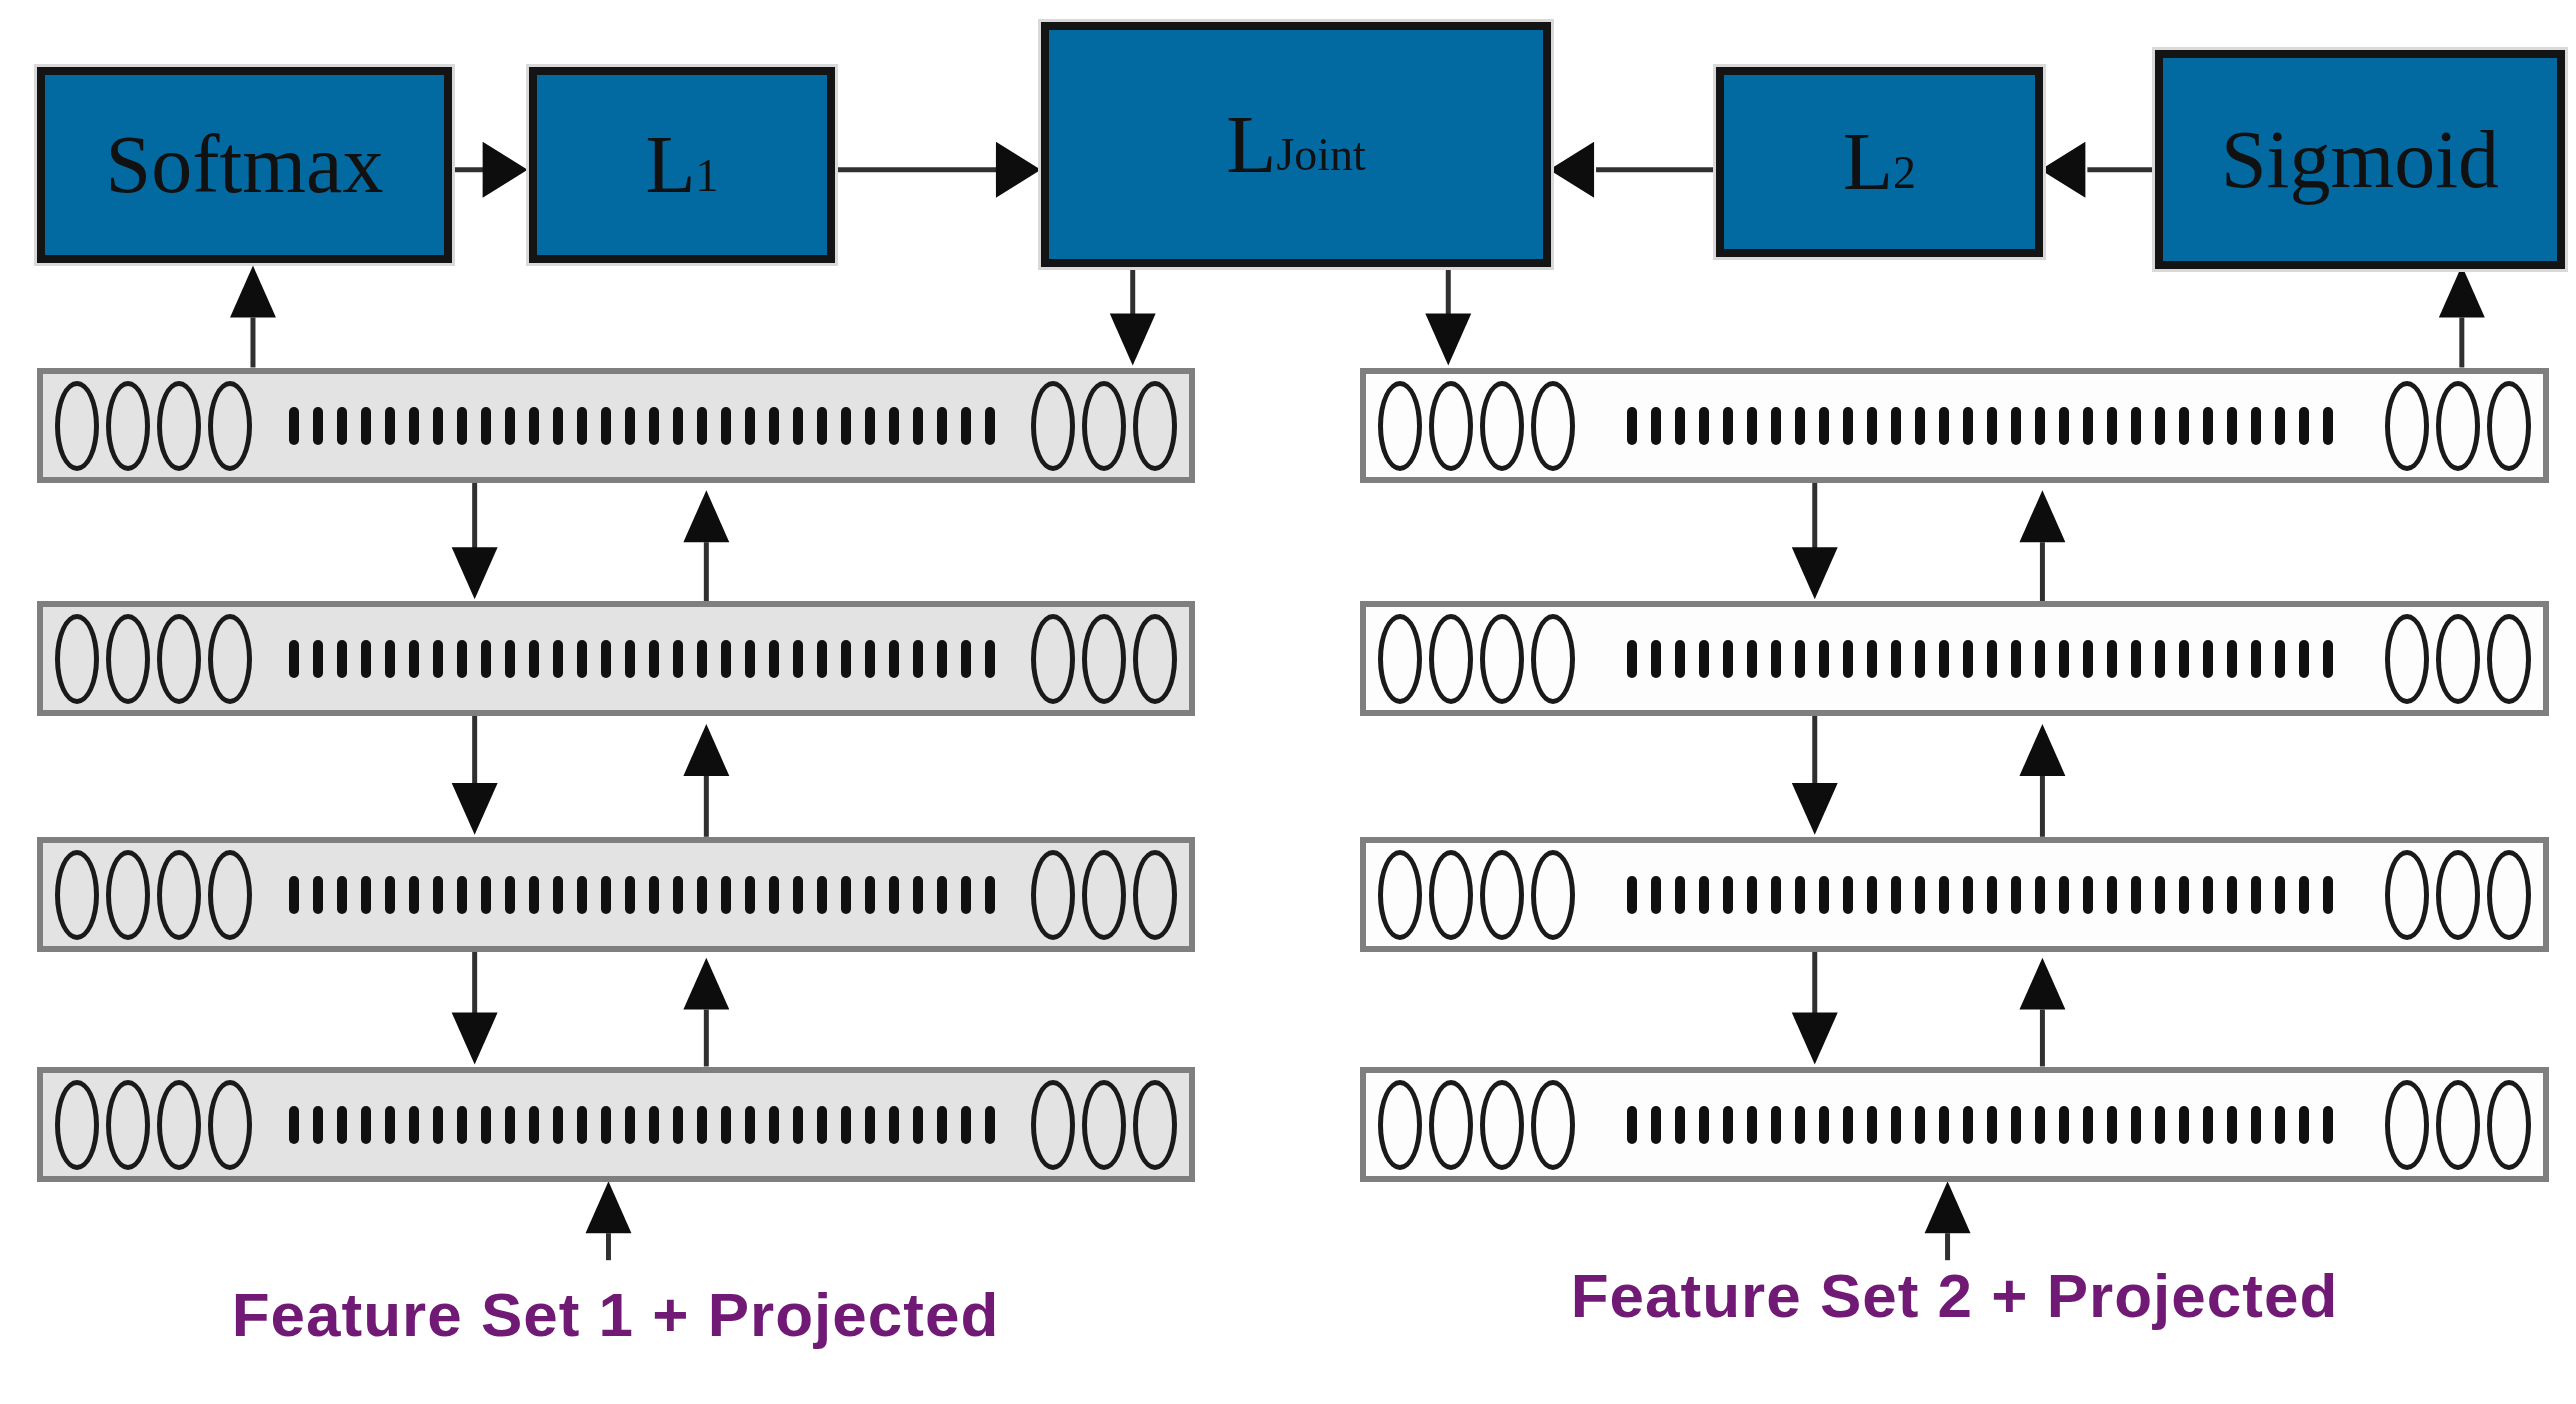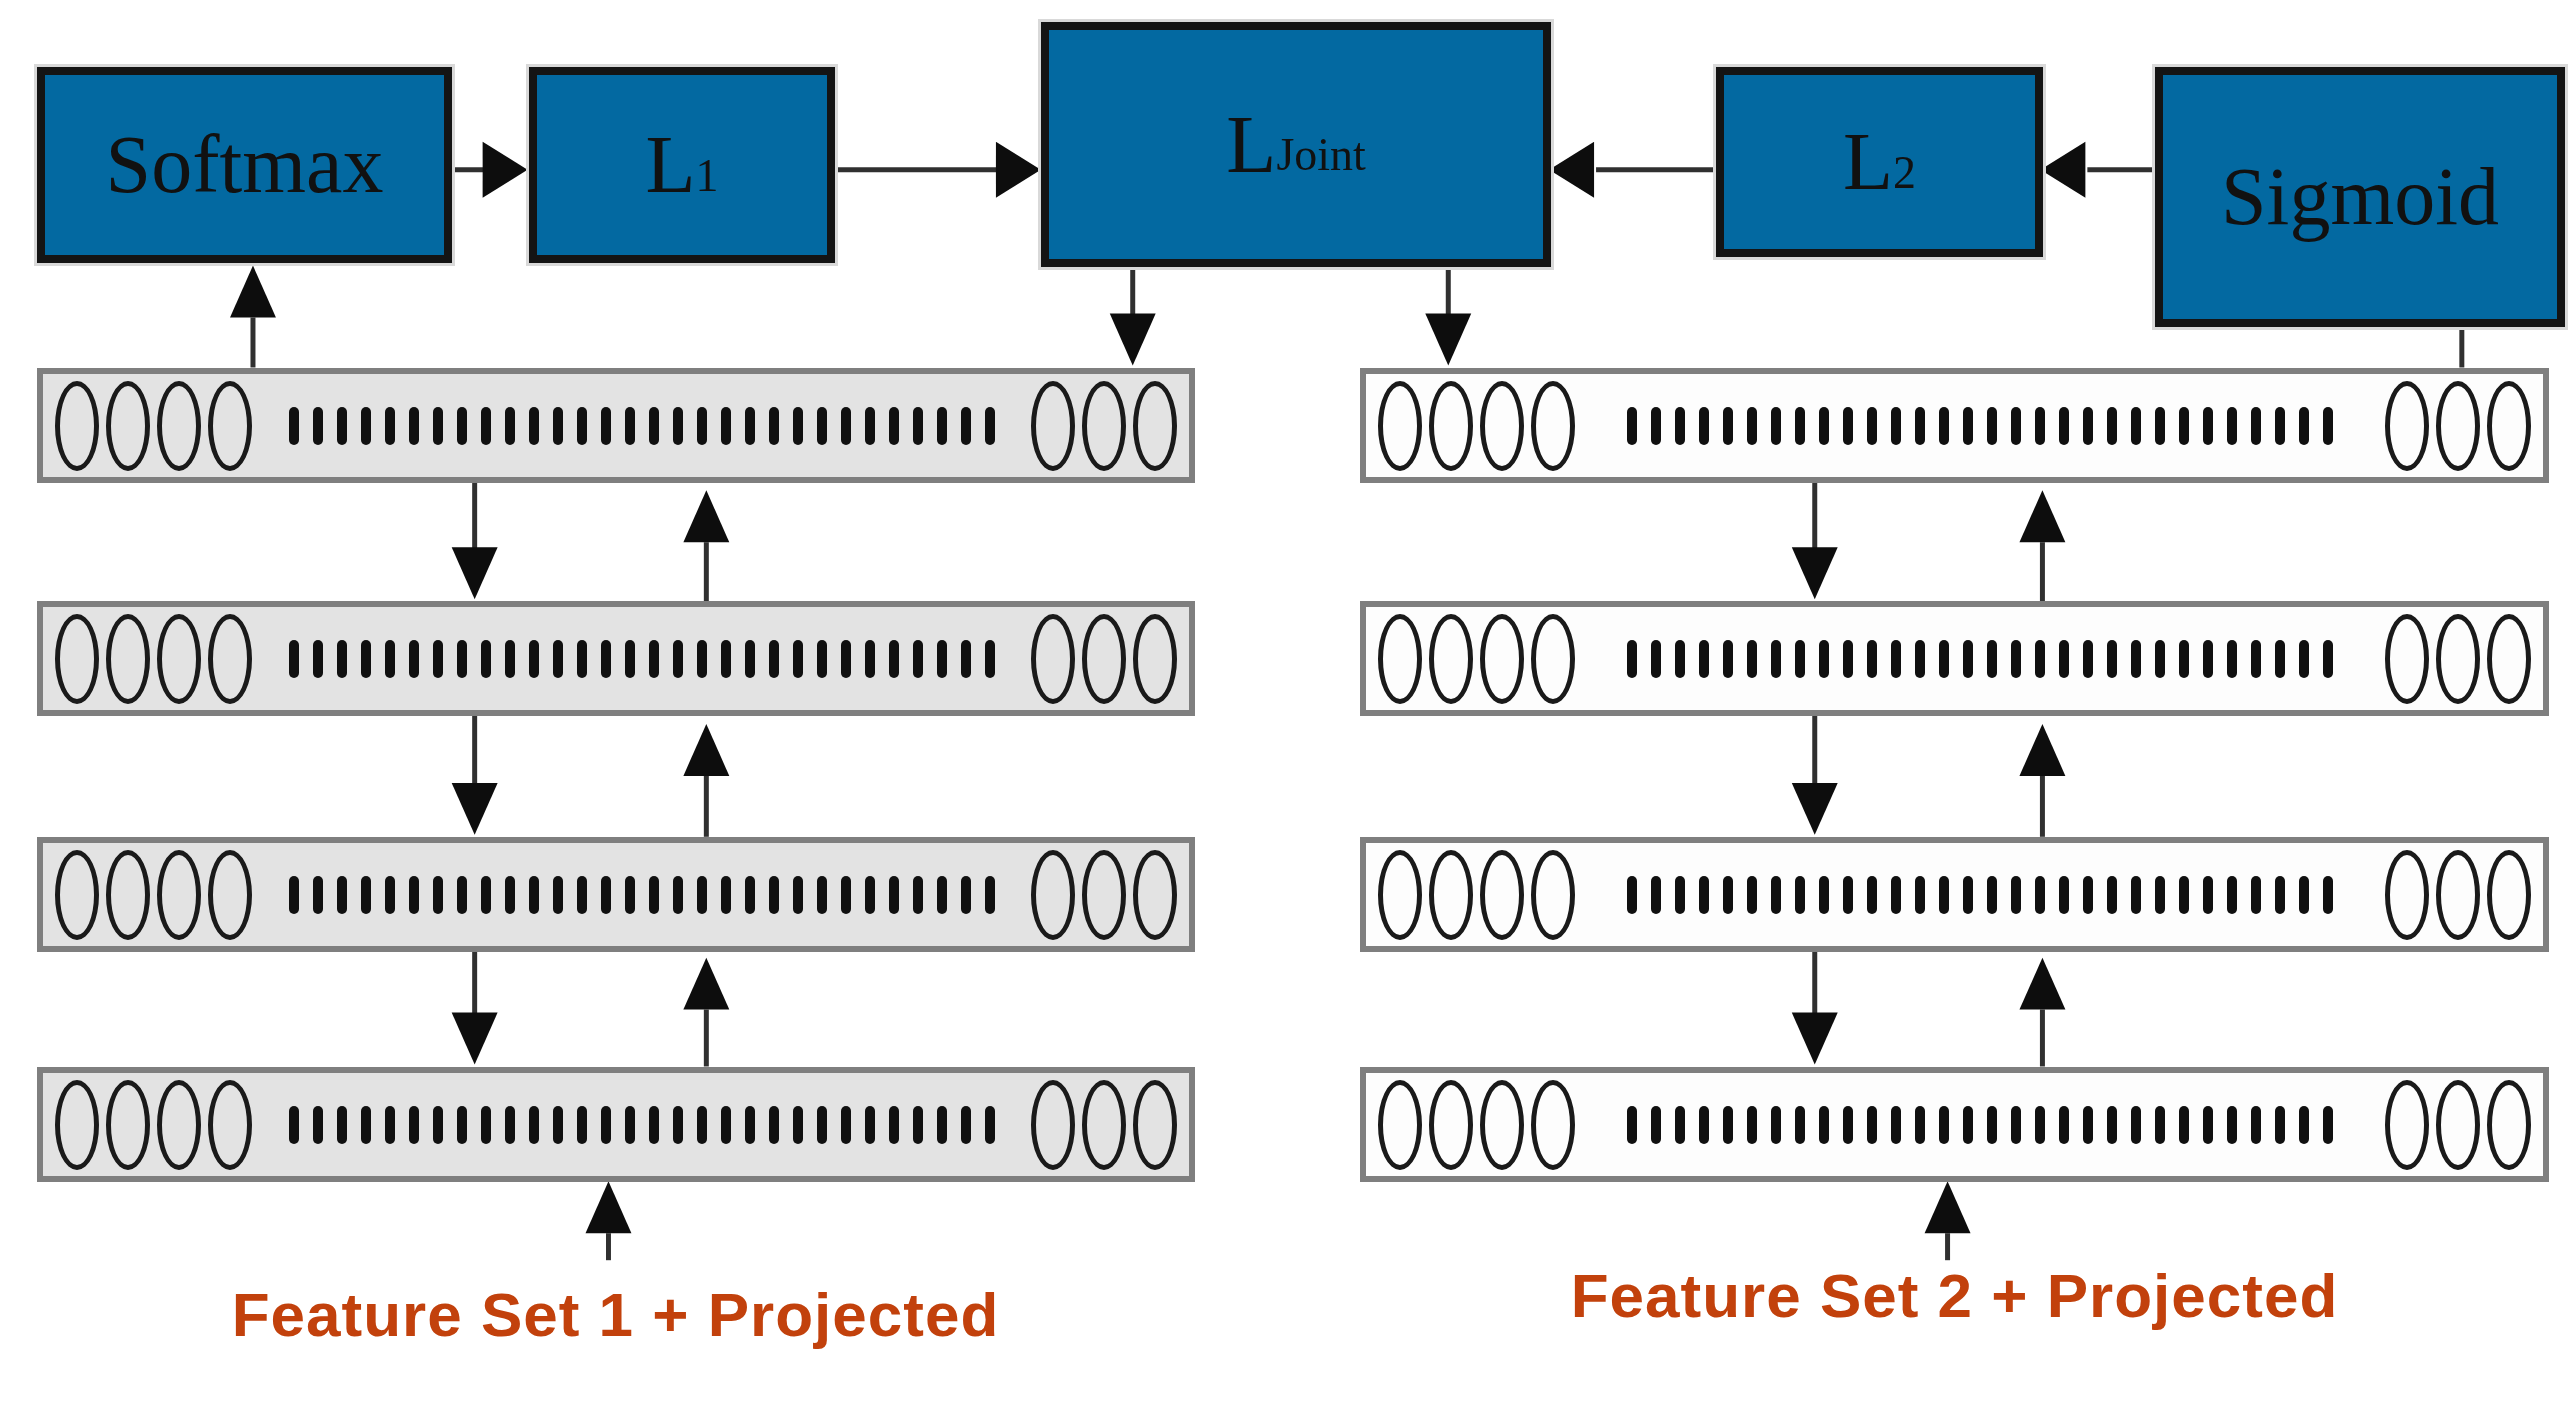--- a/index.html
+++ b/index.html
@@ -27,21 +27,21 @@
     position:absolute;height:115px;border:6px solid var(--bar-border);
     box-sizing:border-box;display:flex;align-items:center;padding:0 12px;
   }
   .grp{display:flex;align-items:center;}
   .ovl,.ovr{gap:7px;}
   .dts{flex:1;display:flex;gap:14px;align-items:center;justify-content:center;}
   .oval{width:44px;height:90px;border:5px solid var(--oval-outline);border-radius:50%;box-sizing:border-box;background:transparent;flex:0 0 auto;}
   .dot{width:10px;height:38px;border-radius:6px;background:var(--dot);flex:0 0 auto;}
   .caption{
     position:absolute;width:1099px;text-align:center;
-    font-family:"Liberation Sans",sans-serif;font-weight:700;font-size:62px;color:#c2410c;
+    font-family:"Liberation Sans",sans-serif;font-weight:700;font-size:62px;color:#701a75;
     letter-spacing:1px;white-space:nowrap;
   }
 </style>
 </head>
 <body>
 
 <div class="canvas">
 
   <svg class="wires" viewBox="0 0 2579 1406">
 
@@ -147,21 +147,21 @@
       <span class="sub">1</span>
   </div>
   <div class="node" style="left:1041px;top:22px;width:510px;height:245px">
     <span>L</span>
       <span class="sub">Joint</span>
   </div>
   <div class="node" style="left:1716px;top:67px;width:327px;height:190px">
     <span>L</span>
       <span class="sub">2</span>
   </div>
-  <div class="node" style="left:2155px;top:67px;width:410px;height:260px">
+  <div class="node" style="left:2155px;top:50px;width:410px;height:219px">
     <span>Sigmoid</span>
   </div>
 
   <div>
     <div class="bar" style="left: 37px; top: 368px; width: 1158px; background: rgb(227, 227, 227);">
       <span class="grp ovl">
           <span class="oval"></span>
           <span class="oval"></span>
           <span class="oval"></span>
           <span class="oval"></span>

